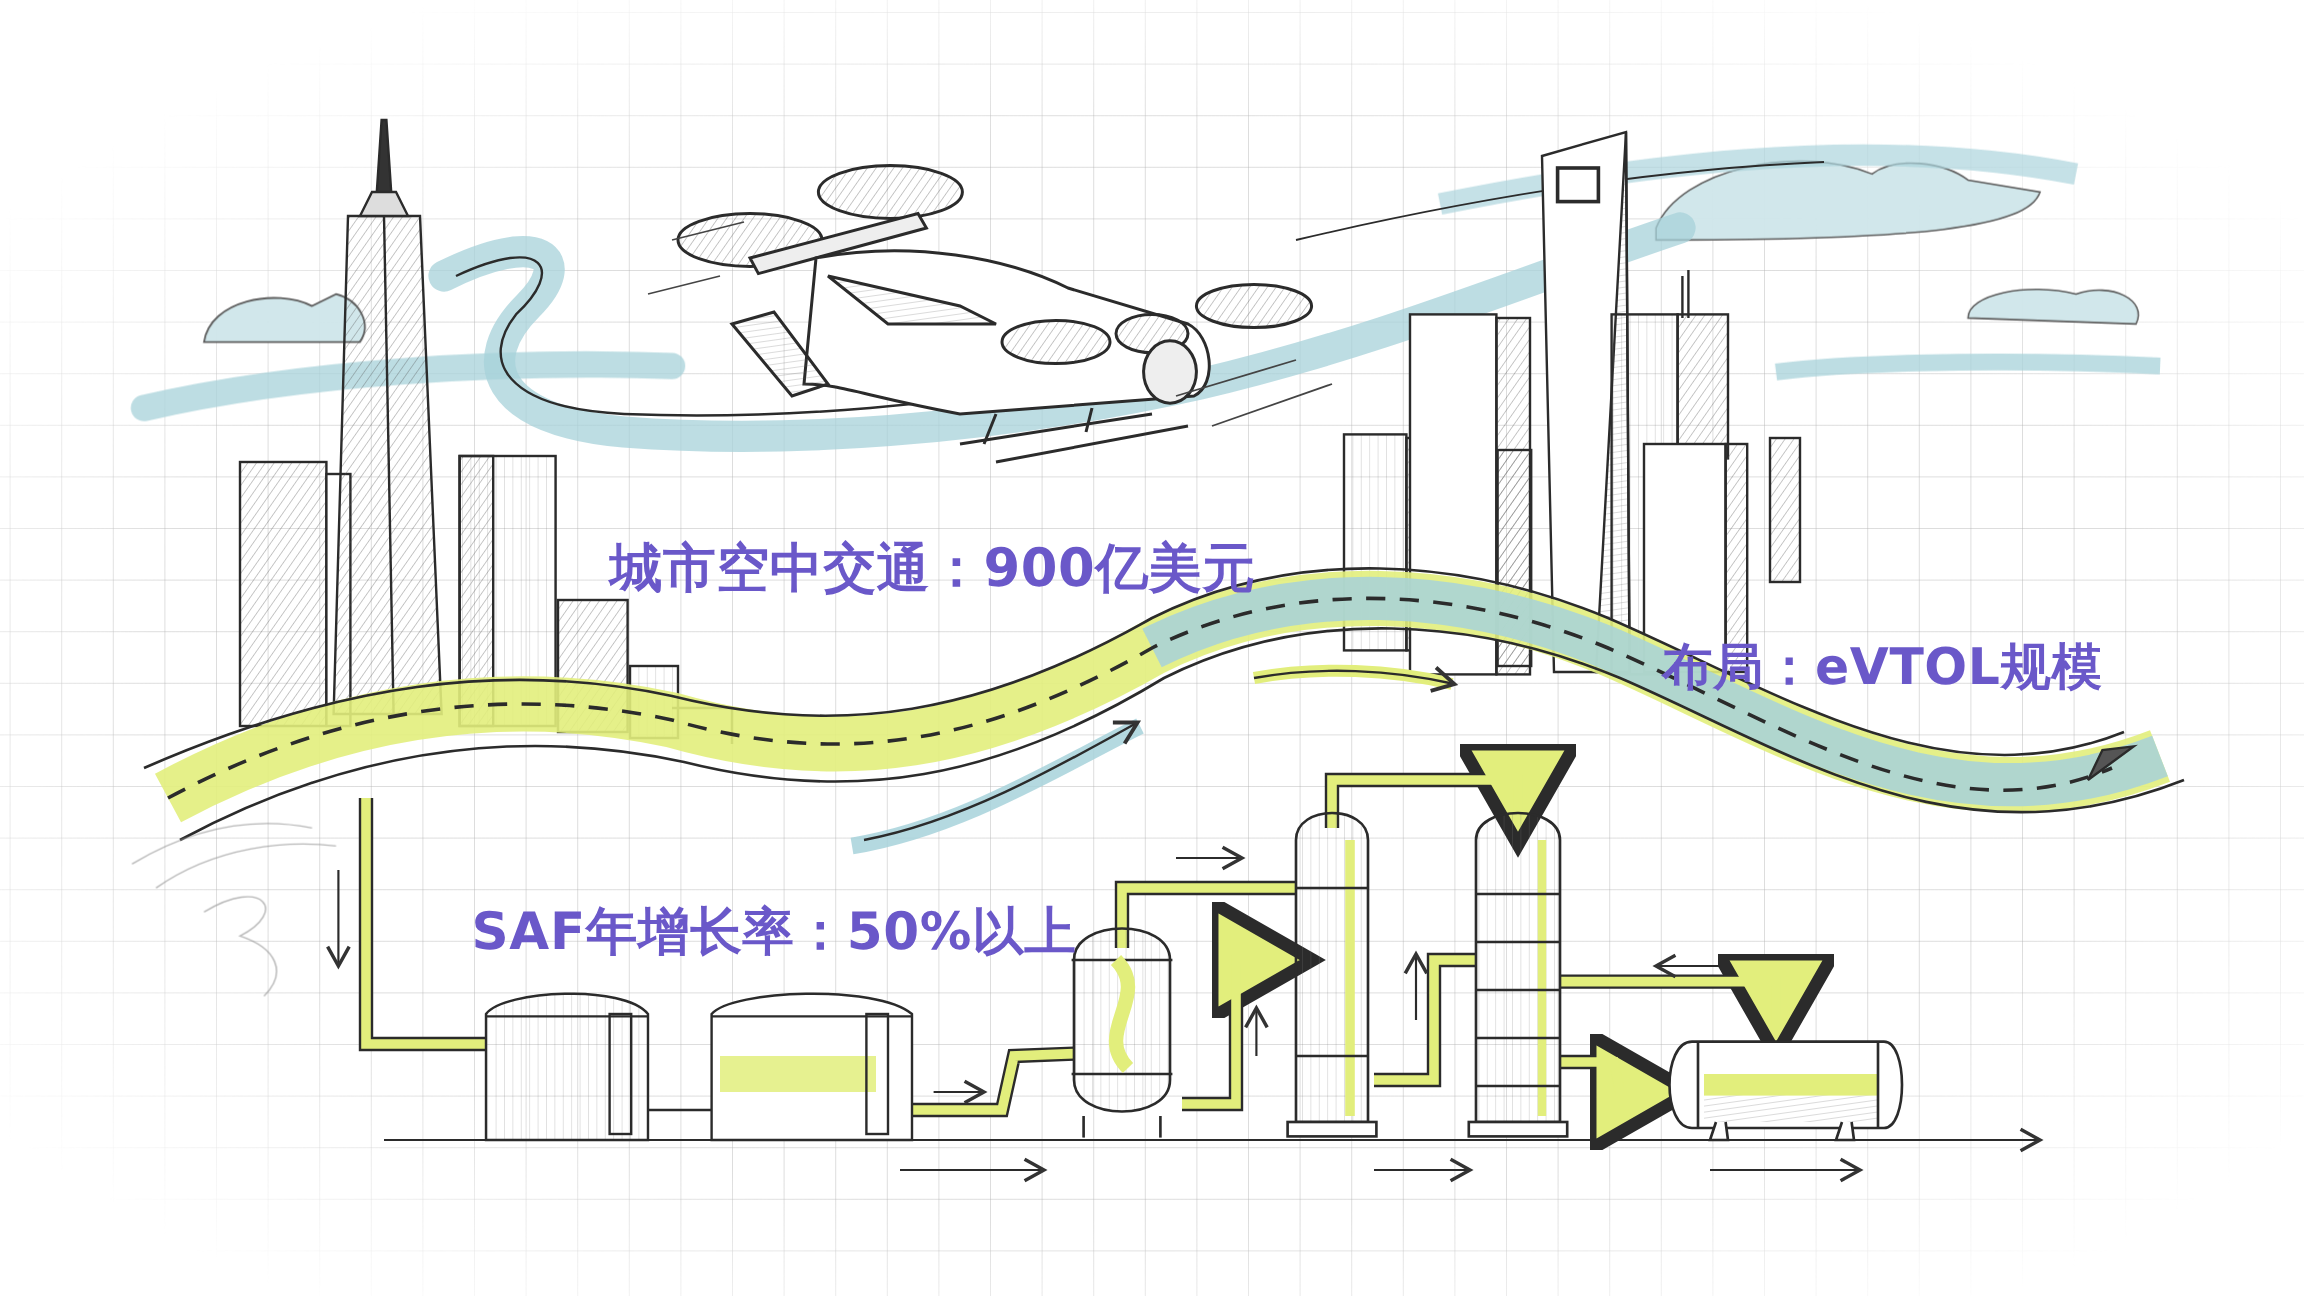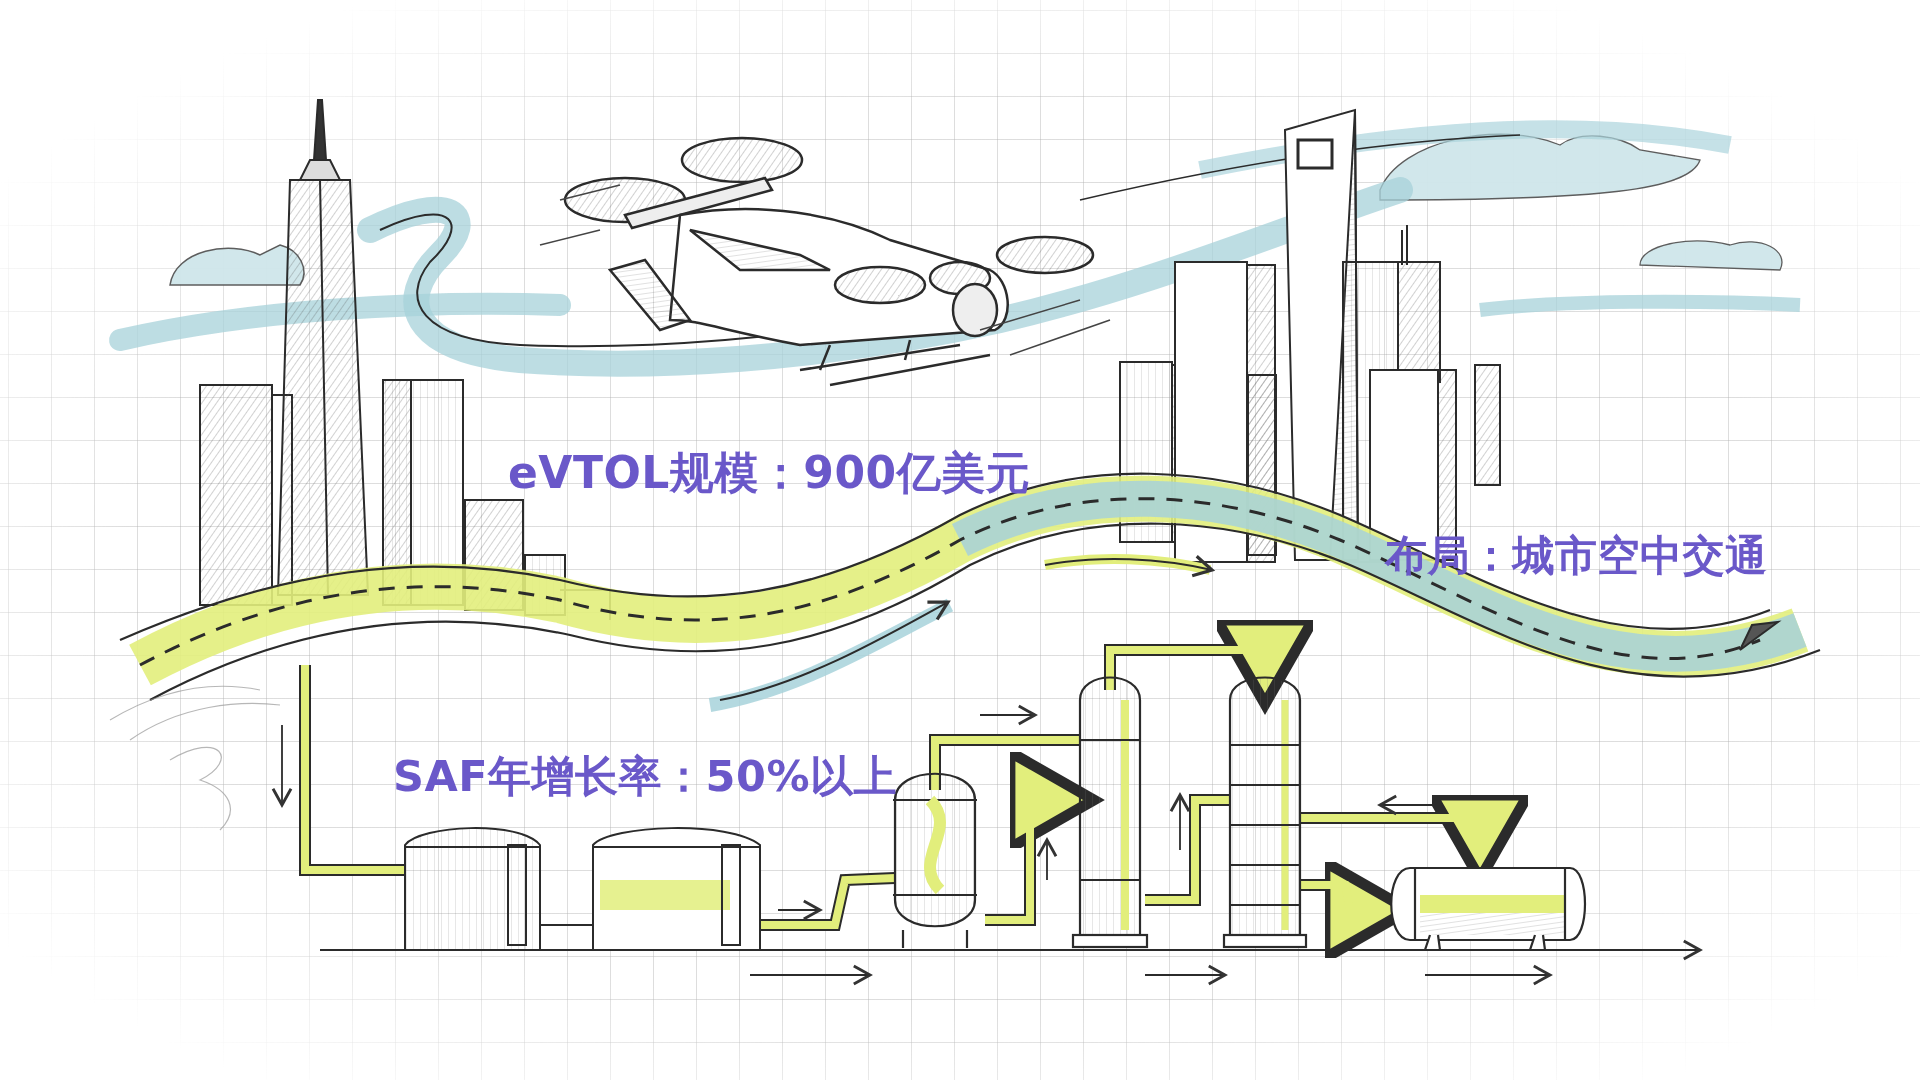--- a/index.html
+++ b/index.html
@@ -200,16 +200,16 @@
       <line x1="1145" y1="975" x2="1225" y2="975" marker-end="url(#arr)"></line>
       <line x1="1425" y1="975" x2="1550" y2="975" marker-end="url(#arr)"></line>
       <line x1="778" y1="910" x2="820" y2="910" marker-end="url(#arr)"></line>
       <line x1="980" y1="715" x2="1035" y2="715" marker-end="url(#arr)"></line>
       <line x1="1047" y1="880" x2="1047" y2="840" marker-end="url(#arr)"></line>
       <line x1="1180" y1="850" x2="1180" y2="795" marker-end="url(#arr)"></line>
       <line x1="1435" y1="805" x2="1380" y2="805" marker-end="url(#arr)"></line>
     </g>
   </svg>
 
-  <div class="label evtol" style="color:#6a58c9">eVTOL规模：900亿美元</div>
-  <div class="label layout" style="color:#6a58c9">布局：城市空中交通</div>
+  <div class="label evtol" style="color:#6a58c9">城市空中交通：900亿美元</div>
+  <div class="label layout" style="color:#6a58c9">布局：eVTOL规模</div>
   <div class="label saf" style="color:#6a58c9">SAF年增长率：50%以上</div>
 </div>
 
 </body></html>

